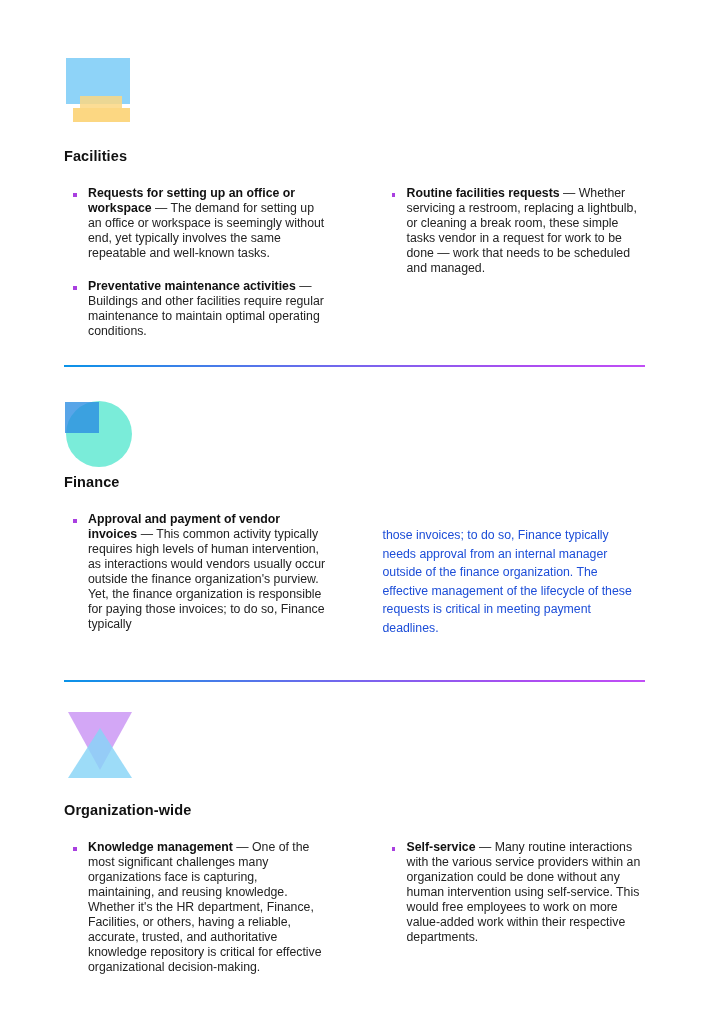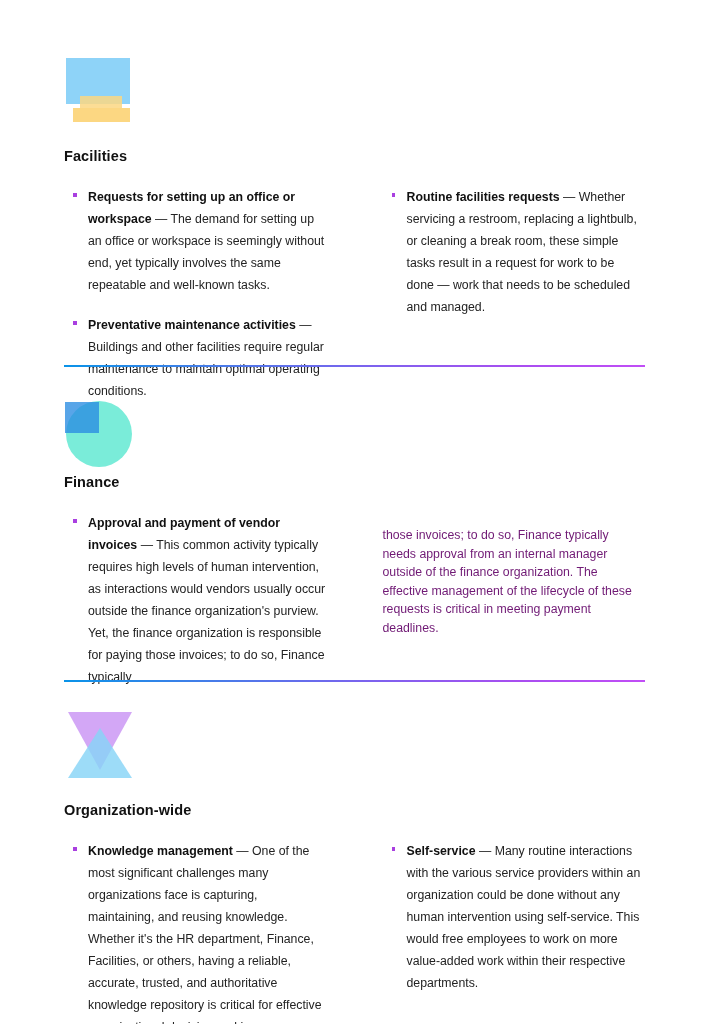--- a/index.html
+++ b/index.html
@@ -105,21 +105,21 @@
     gap: 56px;
   }
   .col {
     width: 264px;
   }
 
   .bullet-item {
     position: relative;
     padding-left: 24px;
     font-size: 12.3px;
-    line-height: 22px;
+    line-height: 15px;
     color: #232323;
   }
   .bullet-item + .bullet-item {
     margin-top: 18px;
   }
   .bullet-dot {
     position: absolute;
     left: 9px;
     top: 7px;
     width: 3.5px;
@@ -127,21 +127,21 @@
     background: #a93fe0;
   }
   .b-lead {
     font-weight: bold;
     color: #111111;
   }
 
   .plain-para {
     font-size: 12.3px;
     line-height: 18.6px;
-    color: #701a75;
+    color: #1d4ed8;
   }
 
   
   .divider {
     position: absolute;
     left: 64px;
     width: 581px;
     height: 1.6px;
     background: linear-gradient(to right, #0a93e8 0%, #3f7fe8 22%, #7b63ee 52%, #a84ef0 78%, #c14ef6 100%);
   }
@@ -172,21 +172,21 @@
         <div class="bullet-item">
           <span class="bullet-dot"></span>
           <span class="b-lead">Preventative maintenance activities</span><span> — Buildings and other facilities require regular maintenance to maintain optimal operating conditions.</span>
         </div>
 
       </div>
       <div class="col">
 
         <div class="bullet-item">
           <span class="bullet-dot"></span>
-          <span class="b-lead">Routine facilities requests</span><span> — Whether servicing a restroom, replacing a lightbulb, or cleaning a break room, these simple tasks result in a request for work to be done — work that needs to be scheduled and managed.</span>
+          <span class="b-lead">Routine facilities requests</span><span> — Whether servicing a restroom, replacing a lightbulb, or cleaning a break room, these simple tasks vendor in a request for work to be done — work that needs to be scheduled and managed.</span>
         </div>
 
       </div>
     </div>
   </div>
 
   <div class="divider" style="top:357px;"></div>
 
   <div class="section" style="top:390px;">
 

